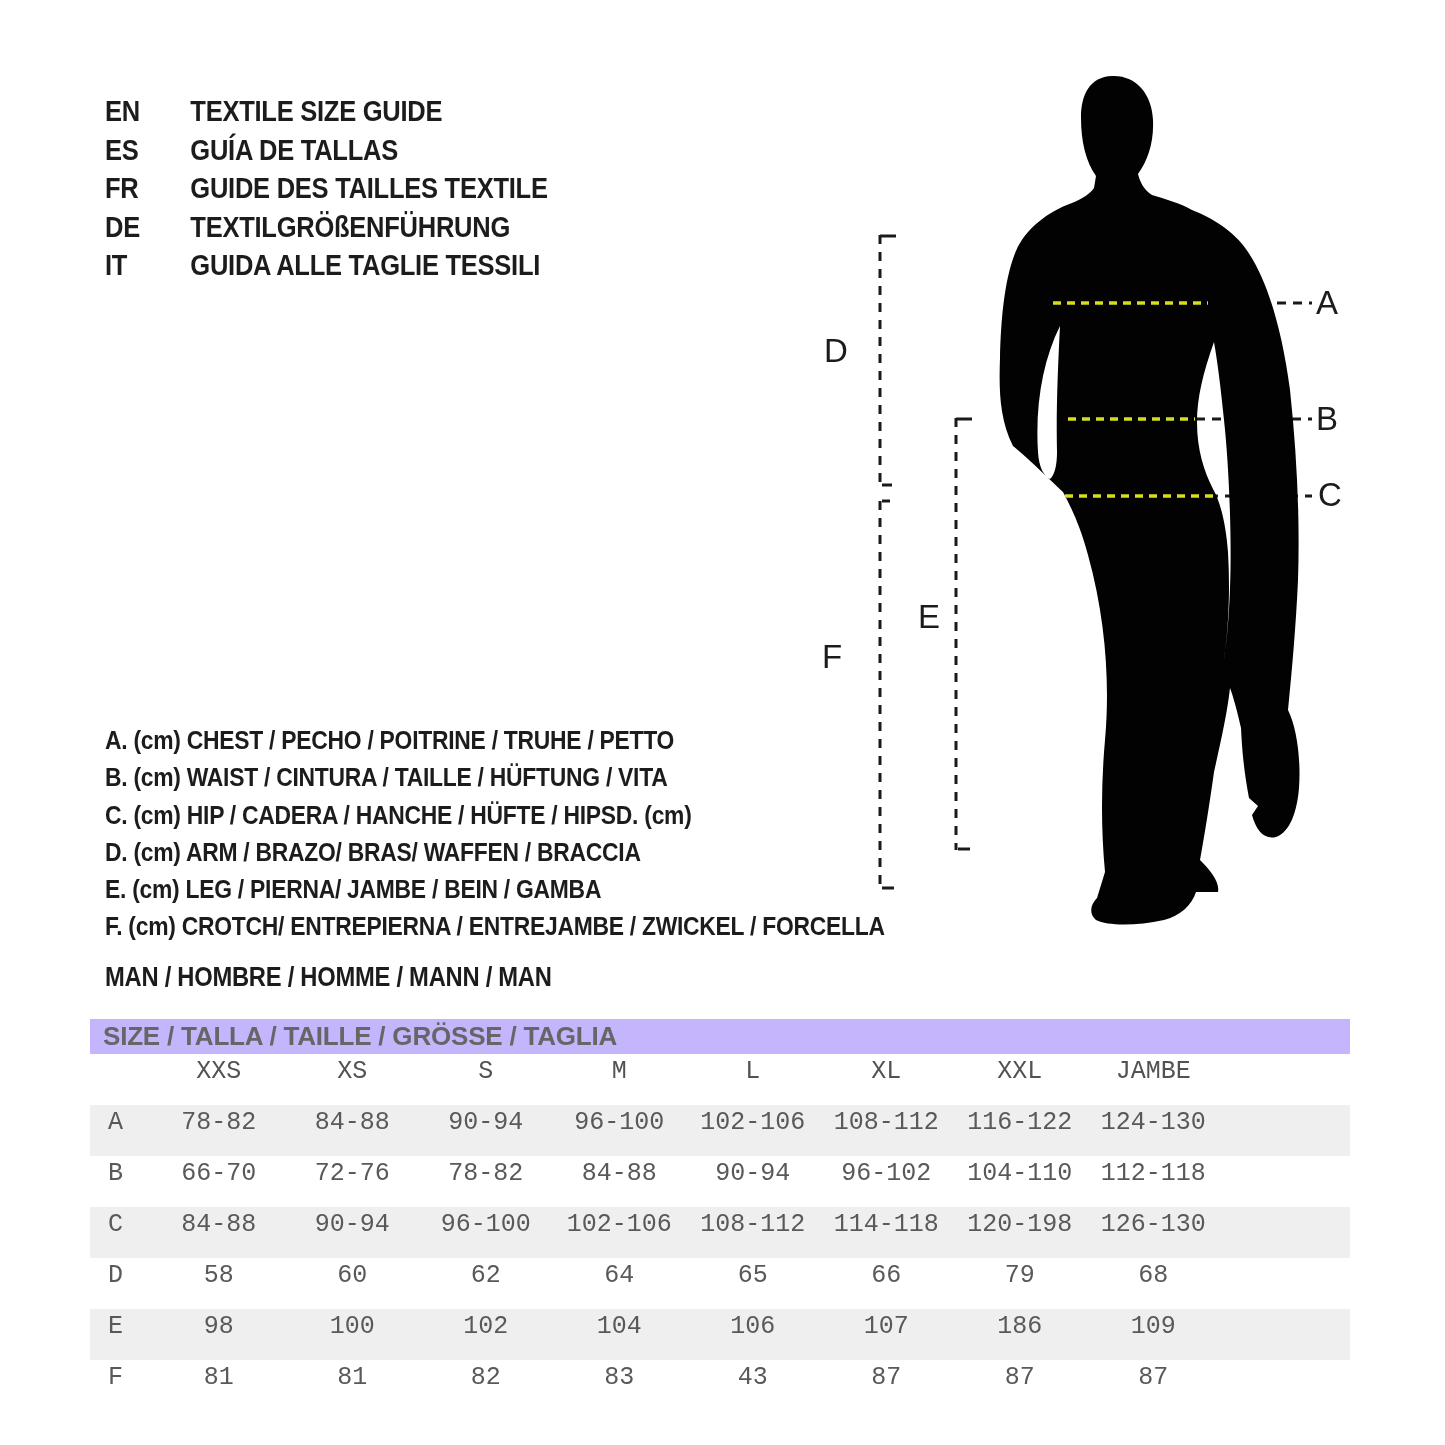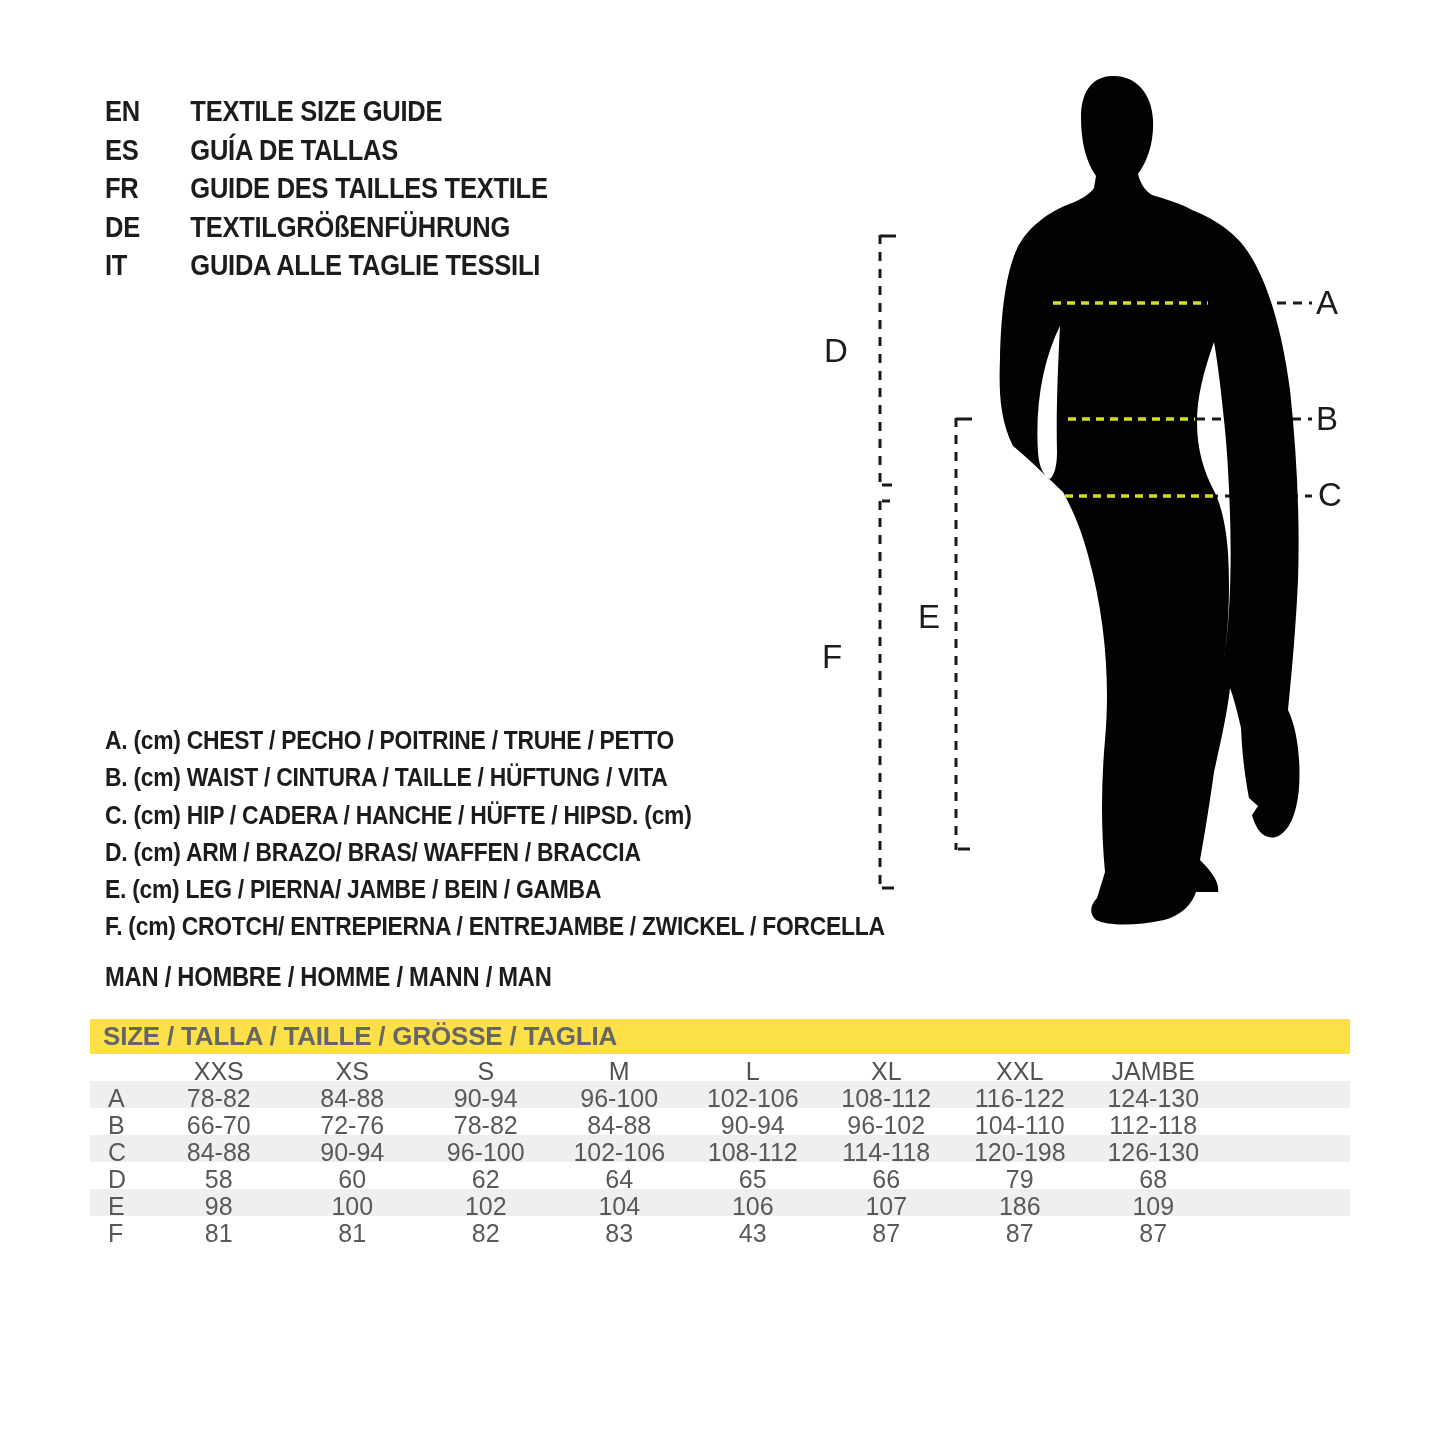--- a/index.html
+++ b/index.html
@@ -32,29 +32,29 @@
   }
   
   .figure-svg{position:absolute;left:820px;top:60px;width:560px;height:900px;}
   .measure-label{
     position:absolute;color:#1c1c1c;font-size:33px;font-weight:400;
     letter-spacing:-0.5px;line-height:33px;
   }
   
   .size-table{position:absolute;left:90px;top:1019px;width:1260px;}
   .table-header-bar{
-    height:35px;line-height:35px;background:#fde047;color:#666666;
+    height:35px;line-height:35px;background:#c4b5fd;color:#666666;
     font-size:26px;font-weight:700;letter-spacing:-0.2px;padding-left:13px;
     box-sizing:border-box;
   }
   .trow{
     display:grid;
     grid-template-columns:62px repeat(8,133.5px) auto;
-    height:27px;line-height:35px;
-    color:#595959;font-size:25px;font-weight:400;
+    height:51px;line-height:35px;
+    color:#595959;font-size:25px;font-weight:400;font-family:Liberation Mono, monospace;
   }
   .trow.alt{background:#efefef;}
   .trow .rlabel{padding-left:18px;text-align:left;}
   .trow .cell{text-align:center;}
   .size-head{color:#525252;}
 </style>
 </head>
 <body>
 
 <div id="canvas">

